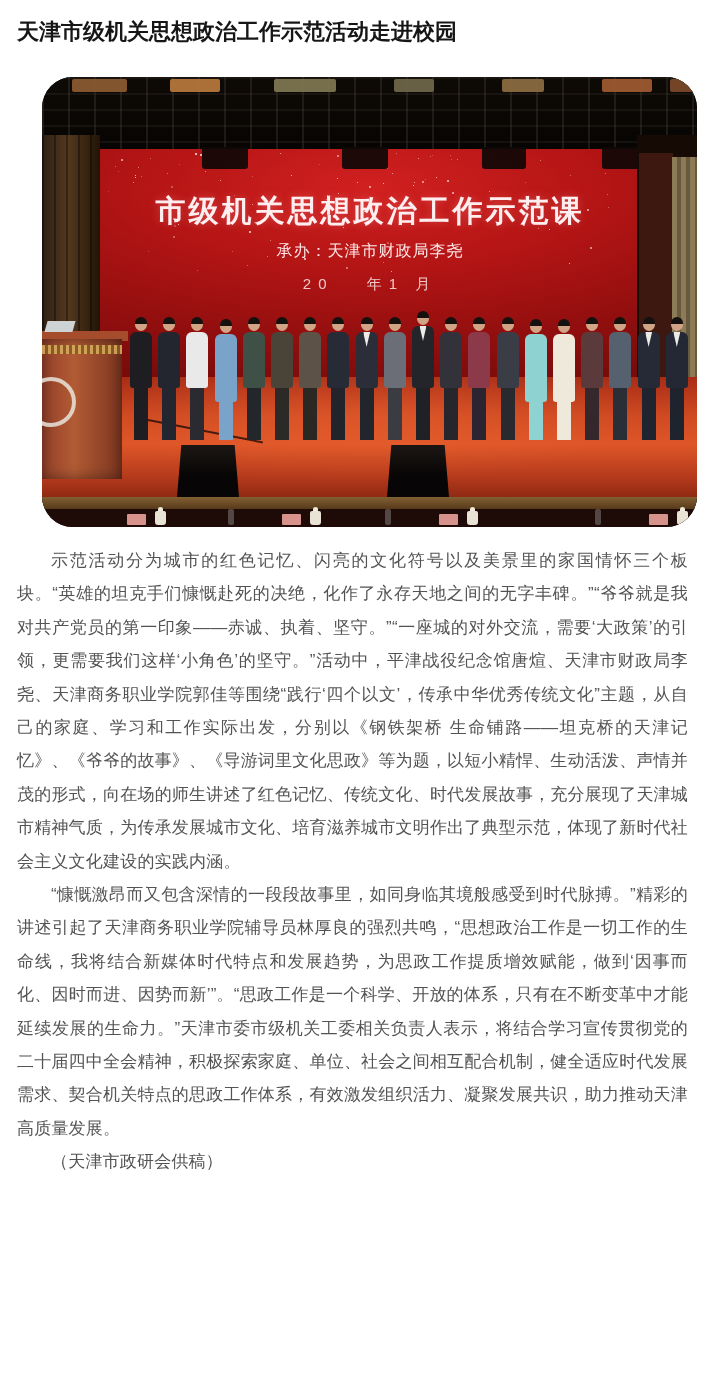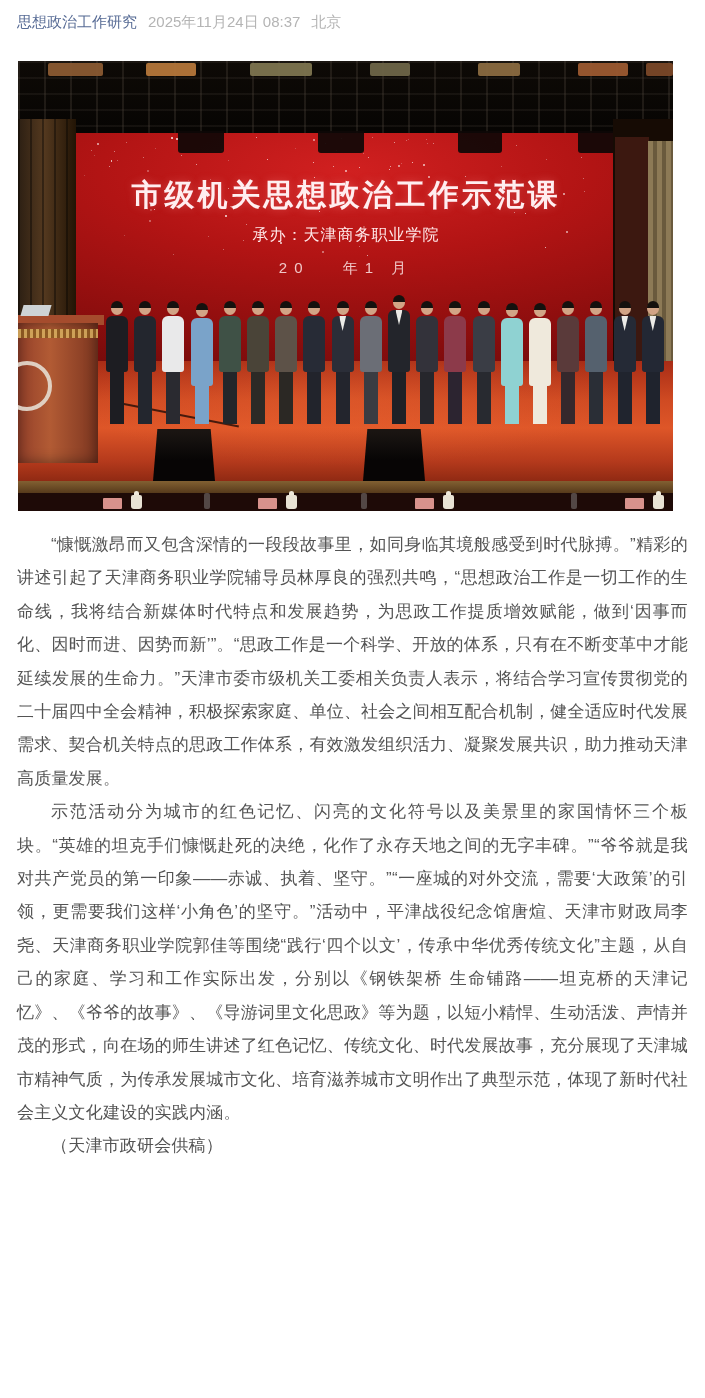--- a/index.html
+++ b/index.html
@@ -8,22 +8,22 @@
   .container{padding:0 17px;}
 
   
   .article-title{font-size:22px;font-weight:700;color:#161616;line-height:1.45;margin:16px 0 0;}
   .meta-row{margin-top:13px;display:flex;align-items:center;gap:11px;font-size:15px;}
   .account-name{color:#576b95;cursor:pointer;}
   .publish-date{color:#b4b4b4;}
   .publish-location{color:#b4b4b4;}
 
   
-  .photo-frame{position:relative;margin:29px 0 0 1px;width:655px;height:450px;
-               background:#060403;overflow:hidden;cursor:pointer;}
+  .photo-frame{position:relative;margin:29px 0 0 25px;width:655px;height:450px;
+               background:#060403;overflow:hidden;cursor:pointer;border-radius:31px;}
   .photo-frame *{position:absolute;}
 
   .ceiling{top:0;left:0;width:655px;height:96px;
     background:
       repeating-linear-gradient(90deg, rgba(82,72,62,.30) 0 2px, transparent 2px 26px),
       repeating-linear-gradient(180deg, rgba(70,62,55,.22) 0 2px, transparent 2px 16px),
       linear-gradient(180deg,#0e0a06 0%,#070503 70%,#090502 100%);}
   .lit-panel{top:2px;height:13px;border-radius:2px;opacity:.95;}
 
   .side-left{top:58px;left:0;width:58px;height:374px;
@@ -90,26 +90,22 @@
   
   .article-body{margin-top:17px;font-size:17px;line-height:33.4px;color:#535353;
     text-align:justify;letter-spacing:.2px;}
   .para{margin:0;text-indent:2em;}
 </style>
 </head>
 <body>
 
 <div class="container">
 
-
-  <div class="meta-row">
-    <span class="account-name">思想政治工作研究</span>
-    <span class="publish-date">2025年11月24日 08:37</span>
-    <span class="publish-location">北京</span>
-  </div>
+  <h1 class="article-title">天津市级机关思想政治工作示范活动走进校园</h1>
+
 
   <div class="photo-frame">
     <div class="ceiling"></div>
     <div id="panels">
         <div class="lit-panel" style="left: 30px; width: 55px; background: rgb(138, 90, 50);"></div>
         <div class="lit-panel" style="left: 128px; width: 50px; background: rgb(180, 118, 58);"></div>
         <div class="lit-panel" style="left: 232px; width: 62px; background: rgb(125, 116, 79);"></div>
         <div class="lit-panel" style="left: 352px; width: 40px; background: rgb(110, 101, 72);"></div>
         <div class="lit-panel" style="left: 460px; width: 42px; background: rgb(138, 106, 64);"></div>
         <div class="lit-panel" style="left: 560px; width: 50px; background: rgb(156, 90, 48);"></div>
@@ -208,21 +204,21 @@
           <div class="sparkle" style="left: 335.853px; top: 28.5164px; width: 1px; height: 1px; opacity: 0.87;"></div>
           <div class="sparkle" style="left: 317.726px; top: 9.36423px; width: 1px; height: 1px; opacity: 0.71;"></div>
           <div class="sparkle" style="left: 14.9904px; top: 16.671px; width: 1px; height: 1px; opacity: 0.46;"></div>
           <div class="sparkle" style="left: 37.5219px; top: 17.6292px; width: 1px; height: 1px; opacity: 0.6;"></div>
           <div class="sparkle" style="left: 282.605px; top: 113.265px; width: 1px; height: 1px; opacity: 0.48;"></div>
           <div class="sparkle" style="left: 50.4863px; top: 9.393px; width: 1px; height: 1px; opacity: 0.46;"></div>
           <div class="sparkle" style="left: 66.5981px; top: 24.1764px; width: 1px; height: 1px; opacity: 0.52;"></div>
           <div class="sparkle" style="left: 170.447px; top: 90.8311px; width: 1px; height: 1px; opacity: 0.59;"></div>
         </div>
       <span class="screen-title">市级机关思想政治工作示范课</span>
-      <span class="screen-sub2">承办：天津商务职业学院</span>
+      <span class="screen-sub2">承办：天津市财政局李尧</span>
       <span class="screen-date">20　 年1 月</span>
     </div>
     <div id="screenbars">
         <div class="screen-bar" style="left: 160px; width: 46px; top: 70px;"></div>
         <div class="screen-bar" style="left: 300px; width: 46px; top: 70px;"></div>
         <div class="screen-bar" style="left: 440px; width: 44px; top: 70px;"></div>
         <div class="screen-bar" style="left: 560px; width: 40px; top: 70px;"></div>
       </div>
 
     <div class="side-left"></div>
@@ -412,18 +408,18 @@
         <div class="bottle" style="left: 343px; top: 432px;"></div>
         <div class="name-card" style="left: 607px; top: 437px;"></div>
         <div class="cup" style="left: 635px; top: 434px;">
           <div class="cup-lid"></div>
         </div>
         <div class="bottle" style="left: 553px; top: 432px;"></div>
       </div>
   </div>
 
   <div class="article-body">
+      <p class="para">示范活动分为城市的红色记忆、闪亮的文化符号以及美景里的家国情怀三个板块。“英雄的坦克手们慷慨赴死的决绝，化作了永存天地之间的无字丰碑。”“爷爷就是我对共产党员的第一印象——赤诚、执着、坚守。”“一座城的对外交流，需要‘大政策’的引领，更需要我们这样‘小角色’的坚守。”活动中，平津战役纪念馆唐煊、天津市财政局李尧、天津商务职业学院郭佳等围绕“践行‘四个以文’，传承中华优秀传统文化”主题，从自己的家庭、学习和工作实际出发，分别以《钢铁架桥 生命铺路——坦克桥的天津记忆》、《爷爷的故事》、《导游词里文化思政》等为题，以短小精悍、生动活泼、声情并茂的形式，向在场的师生讲述了红色记忆、传统文化、时代发展故事，充分展现了天津城市精神气质，为传承发展城市文化、培育滋养城市文明作出了典型示范，体现了新时代社会主义文化建设的实践内涵。</p>
       <p class="para">“慷慨激昂而又包含深情的一段段故事里，如同身临其境般感受到时代脉搏。”精彩的讲述引起了天津商务职业学院辅导员林厚良的强烈共鸣，“思想政治工作是一切工作的生命线，我将结合新媒体时代特点和发展趋势，为思政工作提质增效赋能，做到‘因事而化、因时而进、因势而新’”。“思政工作是一个科学、开放的体系，只有在不断变革中才能延续发展的生命力。”天津市委市级机关工委相关负责人表示，将结合学习宣传贯彻党的二十届四中全会精神，积极探索家庭、单位、社会之间相互配合机制，健全适应时代发展需求、契合机关特点的思政工作体系，有效激发组织活力、凝聚发展共识，助力推动天津高质量发展。</p>
-      <p class="para">示范活动分为城市的红色记忆、闪亮的文化符号以及美景里的家国情怀三个板块。“英雄的坦克手们慷慨赴死的决绝，化作了永存天地之间的无字丰碑。”“爷爷就是我对共产党员的第一印象——赤诚、执着、坚守。”“一座城的对外交流，需要‘大政策’的引领，更需要我们这样‘小角色’的坚守。”活动中，平津战役纪念馆唐煊、天津市财政局李尧、天津商务职业学院郭佳等围绕“践行‘四个以文’，传承中华优秀传统文化”主题，从自己的家庭、学习和工作实际出发，分别以《钢铁架桥 生命铺路——坦克桥的天津记忆》、《爷爷的故事》、《导游词里文化思政》等为题，以短小精悍、生动活泼、声情并茂的形式，向在场的师生讲述了红色记忆、传统文化、时代发展故事，充分展现了天津城市精神气质，为传承发展城市文化、培育滋养城市文明作出了典型示范，体现了新时代社会主义文化建设的实践内涵。</p>
       <p class="para">（天津市政研会供稿）</p>
     </div>
 
 </div>
 
 </body></html>

